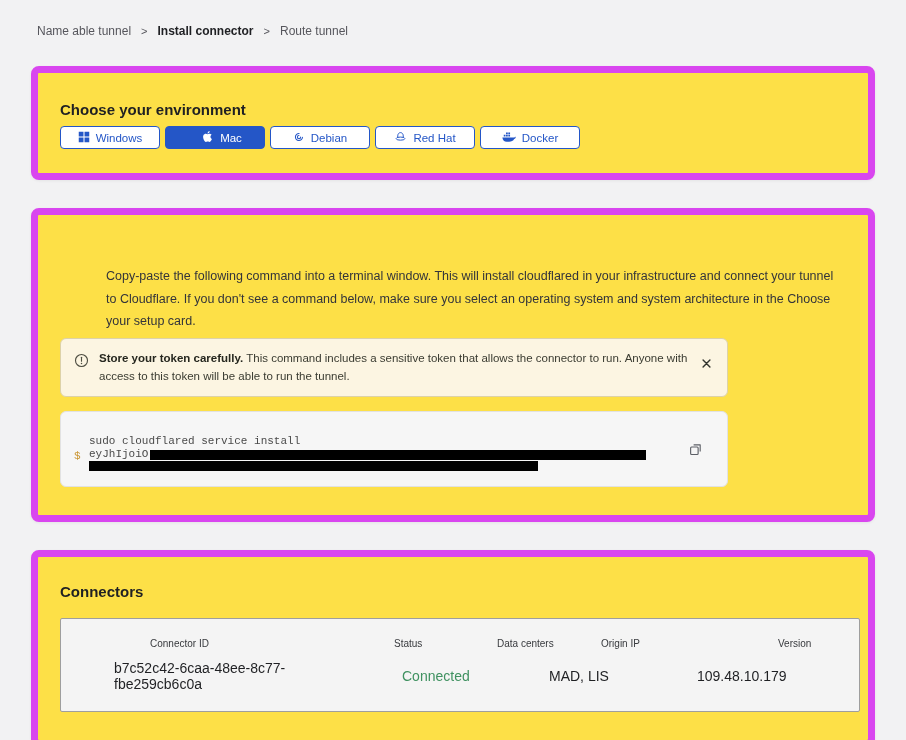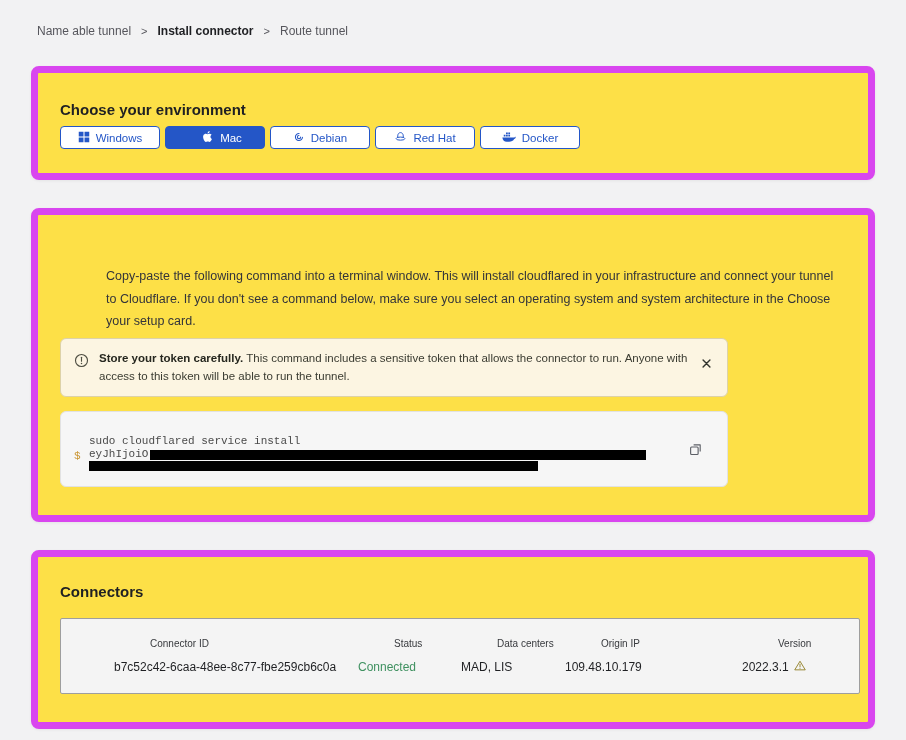--- a/index.html
+++ b/index.html
@@ -119,21 +119,21 @@
     border: 1px solid #9e9e9e;
     border-radius: 2px;
     padding: 19px 10px 19px 53px;
   }
   .conn-grid {
     display: grid;
     grid-template-columns: 244px 103px 104px 177px 1fr;
     align-items: center;
   }
   .conn-grid.head { font-size: 10px; font-weight: 400; color: #37393d; margin-left: 36px; }
-  .conn-grid.row { margin-top: 11px; font-size: 12px; color: #1f2023; }
+  .conn-grid.row { margin-top: 11px; font-size: 14px; color: #1f2023; gap: 44px; }
   .status-connected { color: #3f9160; }
   .version-cell { display: flex; align-items: center; gap: 5px; }
 </style>
 </head>
 <body>
 
 <div class="container">
 
   <nav class="breadcrumb">
     <span class="crumb">Name able tunnel</span>

